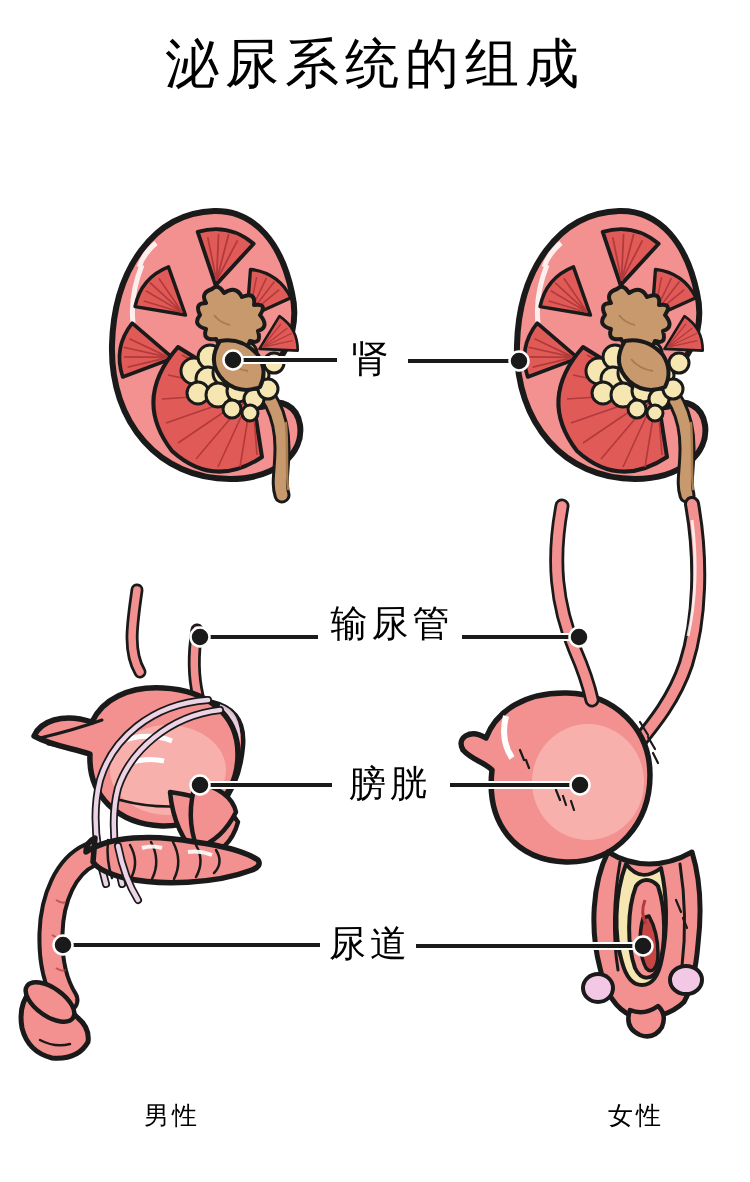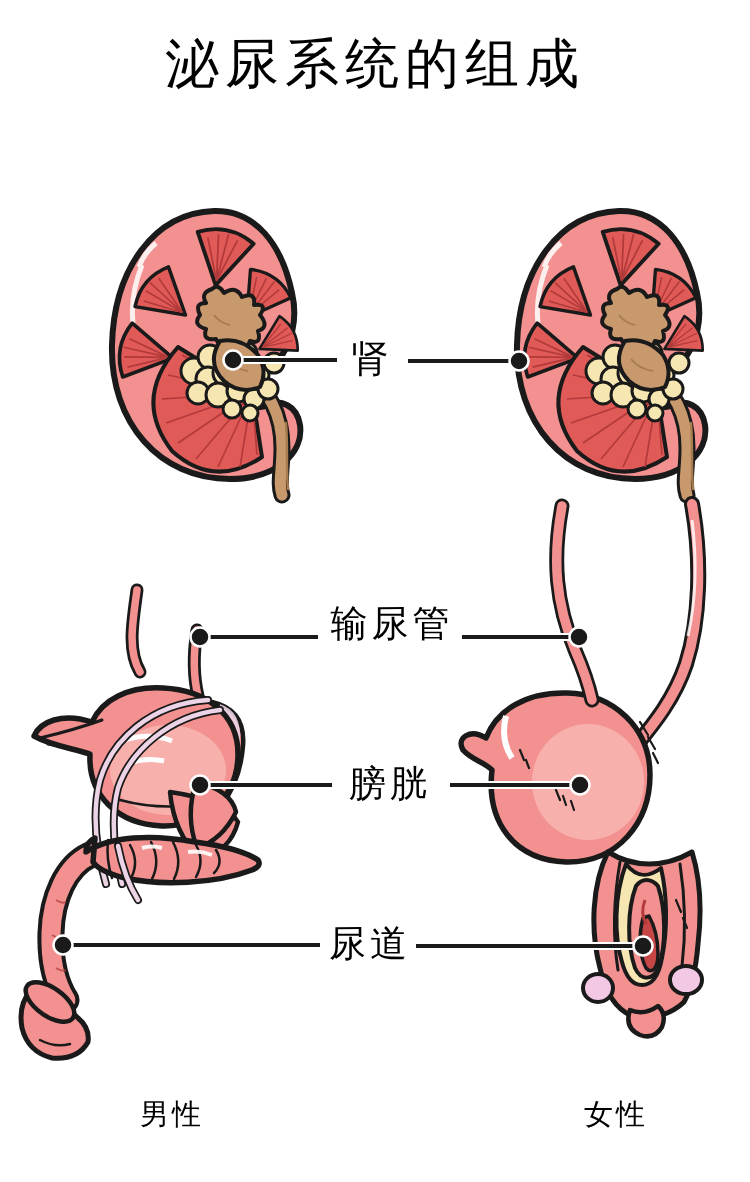--- a/index.html
+++ b/index.html
@@ -11,21 +11,21 @@
     --gland-pink:#F2C8E4; --inner-red:#C64545;
   }
   html,body{margin:0;padding:0;}
   body{background:#e8e8e8;font-family:"Liberation Sans","DejaVu Sans",sans-serif;}
   #canvas{position:relative;width:750px;height:1182px;background:var(--background);overflow:hidden;margin:0 auto;}
   #art{position:absolute;left:0;top:0;}
   .lbl{position:absolute;transform:translate(-50%,-50%);color:var(--text);
        font-size:37px;font-weight:400;white-space:nowrap;letter-spacing:4px;}
   #title{position:absolute;left:0;top:28px;width:750px;text-align:center;
          font-size:54px;font-weight:400;color:var(--text);letter-spacing:6px;}
-  .caption{position:absolute;transform:translate(-50%,-50%);font-size:29px;color:var(--text);letter-spacing:3px;}
+  .caption{position:absolute;transform:translate(-50%,-50%);font-size:25px;color:var(--text);letter-spacing:3px;}
   
   .ol{stroke:var(--outline);stroke-linejoin:round;stroke-linecap:round;}
   .f-pink{fill:var(--body-pink);} .f-pinkl{fill:var(--body-pink-light);}
   .f-red{fill:var(--pyramid-red);} .f-tan{fill:var(--pelvis-tan);}
   .f-cream{fill:var(--fat-cream);} .f-none{fill:none;} .f-gland{fill:var(--gland-pink);}
   .f-inred{fill:var(--inner-red);} .f-dark{fill:var(--outline);}
   .s-pink{stroke:var(--body-pink);} .s-lav{stroke:var(--vas-lavender);}
   .s-tan{stroke:var(--pelvis-tan);} .s-tand{stroke:var(--pelvis-tan-dark);}
   .s-stria{stroke:var(--pyramid-stria);} .s-white{stroke:#FFFFFF;}
 </style>
@@ -262,14 +262,14 @@
   </svg>
 
   <div id="title">泌尿系统的组成</div>
 
   <div class="lbl" style="left:372px;top:359px;">肾</div>
   <div class="lbl" style="left:392px;top:624px;">输尿管</div>
   <div class="lbl" style="left:370px;top:944px;">尿道</div>
   <div class="lbl" style="left:390px;top:784px;">膀胱</div>
 
   <div class="caption" style="left:172px;top:1115px;">男性</div>
-  <div class="caption" style="left:616px;top:1115px;font-family:Liberation Mono, monospace;">女性</div>
+  <div class="caption" style="left:636px;top:1115px;font-family:Liberation Mono, monospace;">女性</div>
 </div>
 
 </body></html>

